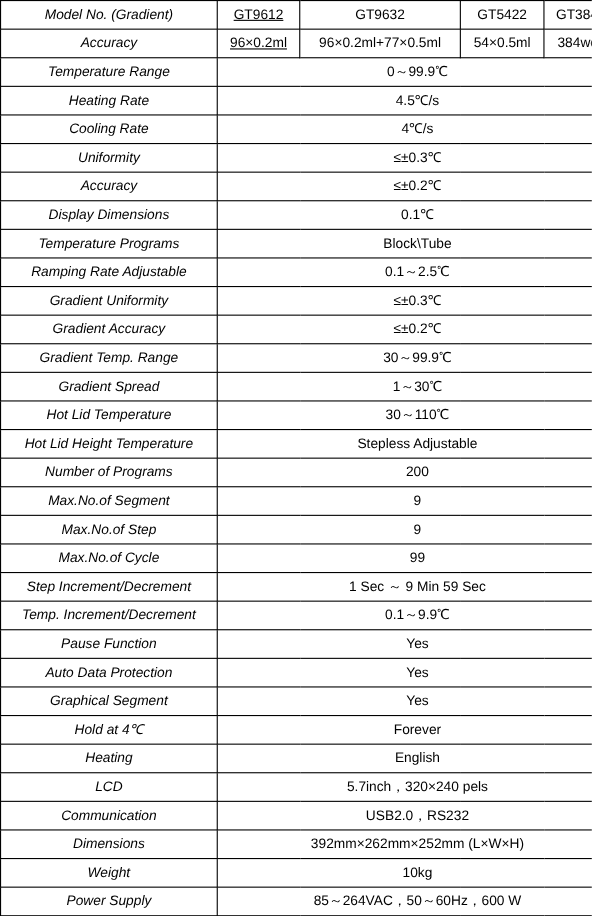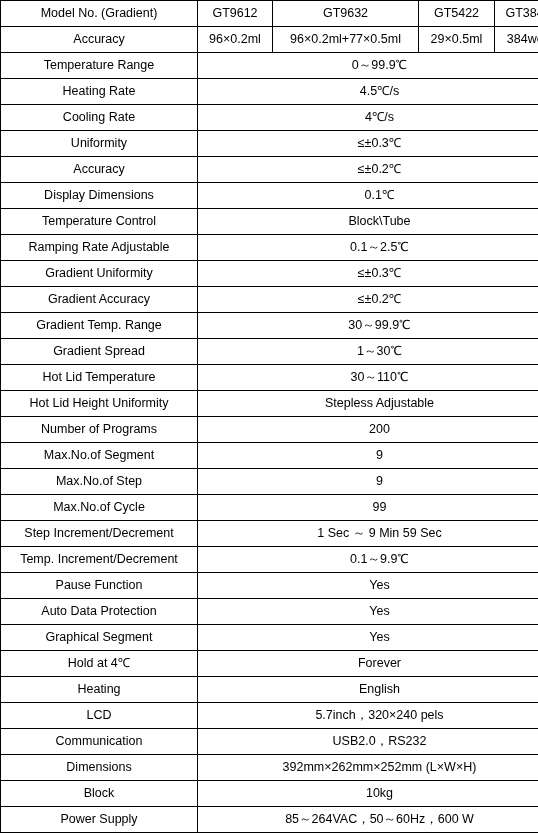--- a/index.html
+++ b/index.html
@@ -25,22 +25,23 @@
     text-align: center;
     vertical-align: middle;
     font-size: 12.5px;
     line-height: 1.15;
     padding: 0 2px;
     white-space: nowrap;
     overflow: hidden;
   }
   td.label-cell {
     width: 192px;
+    font-style: italic;
   }
-  td.c1 { width: 70px; }
+  td.c1 { width: 70px; text-decoration: underline; }
   td.c2 { width: 141px; }
   td.c3 { width: 71px; }
   td.c4 { width: 62px; }
   td.value-span {
     width: 344px;
   }
   td.tight {
     font-size: 11.6px;
     margin-left: 12px;
   }
@@ -54,21 +55,21 @@
       <td class="label-cell">Model No. (Gradient)</td>
       <td class="c1">GT9612</td>
       <td class="c2">GT9632</td>
       <td class="c3">GT5422</td>
       <td class="c4">GT3842</td>
     </tr>
     <tr>
       <td class="label-cell">Accuracy</td>
       <td class="c1">96×0.2ml</td>
       <td class="c2 tight">96×0.2ml+77×0.5ml</td>
-      <td class="c3">29×0.5ml</td>
+      <td class="c3">54×0.5ml</td>
       <td class="c4">384well</td>
     </tr>
     <tr>
       <td class="label-cell">Temperature Range</td>
       <td class="value-span" colspan="4">0～99.9℃</td>
     </tr>
     <tr>
       <td class="label-cell">Heating Rate</td>
       <td class="value-span" colspan="4">4.5℃/s</td>
     </tr>
@@ -82,21 +83,21 @@
     </tr>
     <tr>
       <td class="label-cell">Accuracy</td>
       <td class="value-span" colspan="4">≤±0.2℃</td>
     </tr>
     <tr>
       <td class="label-cell">Display Dimensions</td>
       <td class="value-span" colspan="4">0.1℃</td>
     </tr>
     <tr>
-      <td class="label-cell">Temperature Control</td>
+      <td class="label-cell">Temperature Programs</td>
       <td class="value-span" colspan="4">Block\Tube</td>
     </tr>
     <tr>
       <td class="label-cell">Ramping Rate Adjustable</td>
       <td class="value-span" colspan="4">0.1～2.5℃</td>
     </tr>
     <tr>
       <td class="label-cell">Gradient Uniformity</td>
       <td class="value-span" colspan="4">≤±0.3℃</td>
     </tr>
@@ -110,21 +111,21 @@
     </tr>
     <tr>
       <td class="label-cell">Gradient Spread</td>
       <td class="value-span" colspan="4">1～30℃</td>
     </tr>
     <tr>
       <td class="label-cell">Hot Lid Temperature</td>
       <td class="value-span" colspan="4">30～110℃</td>
     </tr>
     <tr>
-      <td class="label-cell">Hot Lid Height Uniformity</td>
+      <td class="label-cell">Hot Lid Height Temperature</td>
       <td class="value-span" colspan="4">Stepless Adjustable</td>
     </tr>
     <tr>
       <td class="label-cell">Number of Programs</td>
       <td class="value-span" colspan="4">200</td>
     </tr>
     <tr>
       <td class="label-cell">Max.No.of Segment</td>
       <td class="value-span" colspan="4">9</td>
     </tr>
@@ -170,21 +171,21 @@
     </tr>
     <tr>
       <td class="label-cell">Communication</td>
       <td class="value-span" colspan="4">USB2.0，RS232</td>
     </tr>
     <tr>
       <td class="label-cell">Dimensions</td>
       <td class="value-span" colspan="4">392mm×262mm×252mm (L×W×H)</td>
     </tr>
     <tr>
-      <td class="label-cell">Block</td>
+      <td class="label-cell">Weight</td>
       <td class="value-span" colspan="4">10kg</td>
     </tr>
     <tr>
       <td class="label-cell">Power Supply</td>
       <td class="value-span" colspan="4">85～264VAC，50～60Hz，600 W</td>
     </tr>
   </tbody>
 </table>
 
 </body></html>

